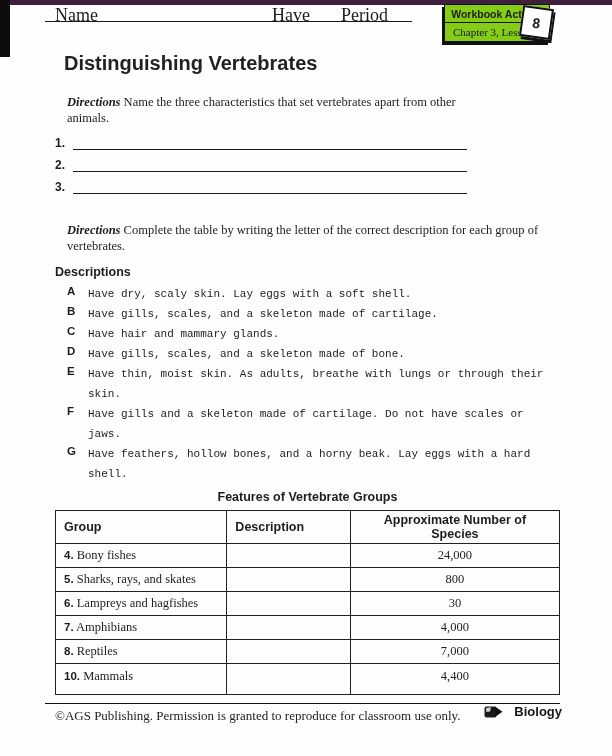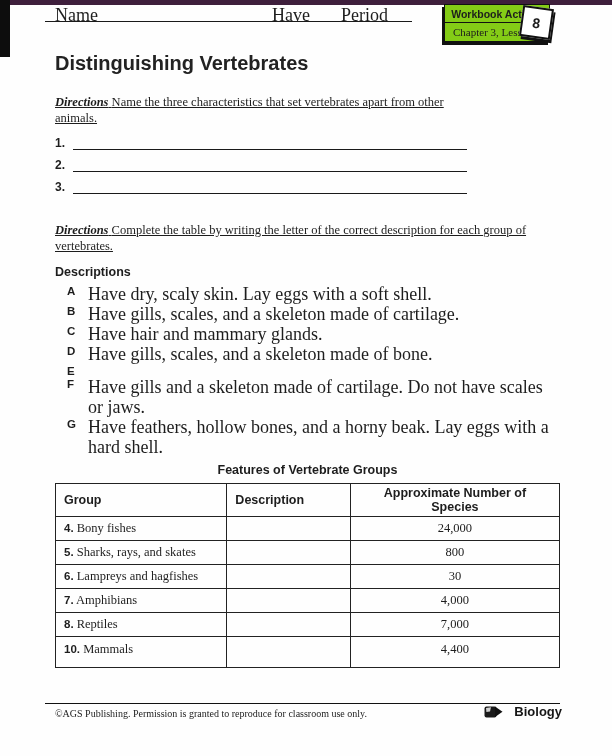--- a/index.html
+++ b/index.html
@@ -15,52 +15,52 @@
              border:1.8px solid #111;box-shadow:-2px 3px 0 #111;box-sizing:border-box;margin-left:32px;}
   .badge-cell{height:17px;display:flex;align-items:center;justify-content:center;}
   .badge-title{border-bottom:1.3px solid #111;font:bold 10.5px "Liberation Sans",sans-serif;}
   .badge-sub{font-size:11px;}
   .badge-num{position:absolute;left:521px;top:7px;width:27px;height:27px;background:#fff;
              border:2px solid #111;box-shadow:2px 3px 0 #111;transform:rotate(8deg);
              display:flex;align-items:center;justify-content:center;
              font:bold 14px "Liberation Sans",sans-serif;}
 
   .content{position:absolute;left:55px;top:0;width:505px;}
-  h1{margin:52px 0 0;font:bold 20px "Liberation Sans",sans-serif;color:#222;line-height:23px;}
-  .directions{margin:19px 0 0;font-size:12.5px;line-height:16px;width:404px;text-decoration:underline;}
+  h1{margin:52px 9px 0;font:bold 20px "Liberation Sans",sans-serif;color:#222;line-height:23px;}
+  .directions{margin:19px 12px 0;font-size:12.5px;line-height:16px;width:404px;}
   .directions.wide{margin-top:28px;width:472px;}
   .dir-label{font:bold italic 12.5px "Liberation Serif",serif;}
 
   .blanks{margin:2px 0 0;width:412px;}
   .blank-row{display:flex;align-items:flex-end;height:22px;}
   .blank-num{font:bold 12px "Liberation Sans",sans-serif;width:18px;}
   .blank-rule{flex:1;border-bottom:1.3px solid #1a1a1a;height:1px;}
 
   .desc-heading{margin:10px 0 0;font:bold 12.5px "Liberation Sans",sans-serif;height:15px;
                 display:flex;align-items:center;}
   .desc-list{margin:5px 0 0;}
   .desc-item{display:flex;line-height:20px;}
   .desc-letter{font:bold 11.5px "Liberation Sans",sans-serif;width:14px;margin-left:12px;
                flex:0 0 auto;padding-top:1px;}
-  .desc-text{font-size:18px;margin-left:7px;}
+  .desc-text{font-size:11px;margin-left:7px;font-family:Liberation Mono, monospace;}
 
   .tbl-title{margin:6px 0 0;text-align:center;font:bold 12.5px "Liberation Sans",sans-serif;}
   table.features{margin-top:6px;width:505px;border-collapse:collapse;border:1.8px solid #111;}
   table.features th,table.features td{border:1.1px solid #222;box-sizing:border-box;}
   table.features th{height:24px;font:bold 12.5px "Liberation Sans",sans-serif;
                     padding:2px 8px;text-align:left;}
   table.features th.center{text-align:center;}
   table.features td{height:24px;font-size:12.5px;padding:2px 8px;vertical-align:middle;}
   td.species{text-align:center;}
   tr.tall td{height:31px;vertical-align:top;padding-top:5px;margin-top:24px;}
   .row-num{font:bold 11.5px "Liberation Sans",sans-serif;}
 
   
   .footer-rule{position:absolute;left:45px;top:703px;width:515px;border-top:1.6px solid #111;}
-  .footer-copy{position:absolute;left:55px;top:708px;font-size:10px;color:#222;}
+  .footer-copy{position:absolute;left:55px;top:708px;font-size:13px;color:#222;}
   .footer-brand{position:absolute;right:50px;top:704px;display:flex;align-items:flex-start;gap:11px;}
   .footer-brand span{font:bold 13px "Liberation Sans",sans-serif;color:#161616;}
 </style>
 </head>
 <body>
 
 <div class="page">
   <div class="topbar"></div>
   <div class="notch"></div>
 
@@ -113,20 +113,21 @@
       <div class="desc-item">
         <span class="desc-letter">C</span>
         <span class="desc-text">Have hair and mammary glands.</span>
       </div>
       <div class="desc-item">
         <span class="desc-letter">D</span>
         <span class="desc-text">Have gills, scales, and a skeleton made of bone.</span>
       </div>
       <div class="desc-item">
         <span class="desc-letter">E</span>
+        <span class="desc-text">Have thin, moist skin. As adults, breathe with lungs or through their skin.</span>
       </div>
       <div class="desc-item">
         <span class="desc-letter">F</span>
         <span class="desc-text">Have gills and a skeleton made of cartilage. Do not have scales or jaws.</span>
       </div>
       <div class="desc-item">
         <span class="desc-letter">G</span>
         <span class="desc-text">Have feathers, hollow bones, and a horny beak. Lay eggs with a hard shell.</span>
       </div>
     </div>

